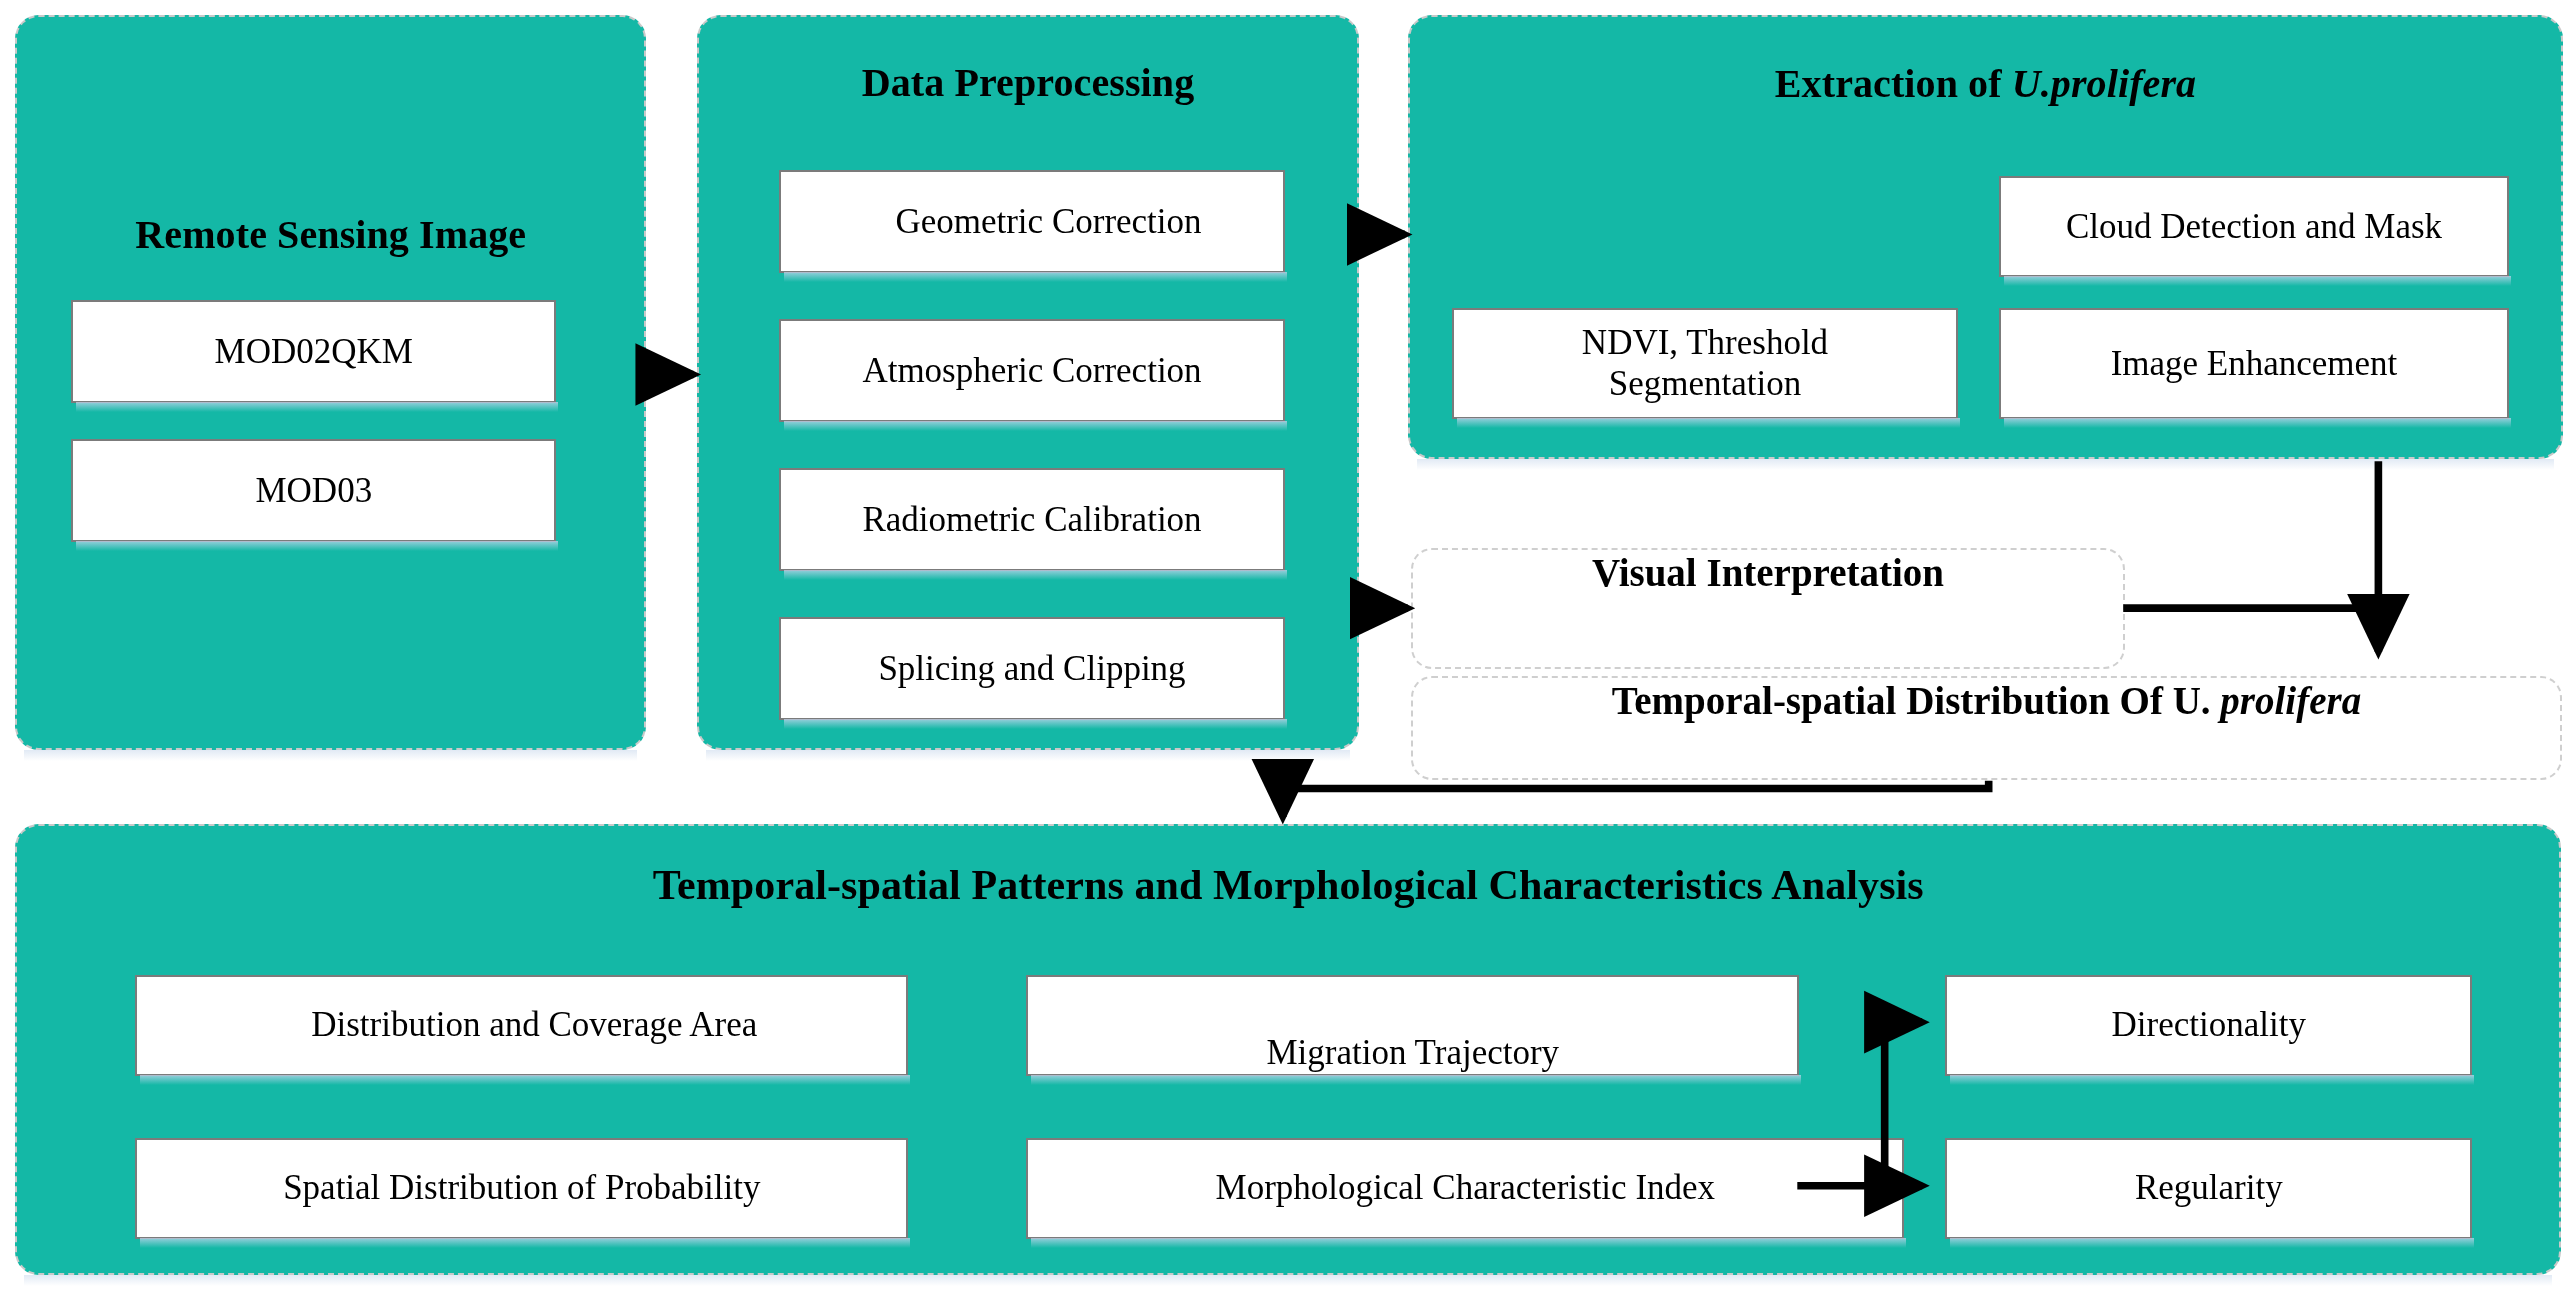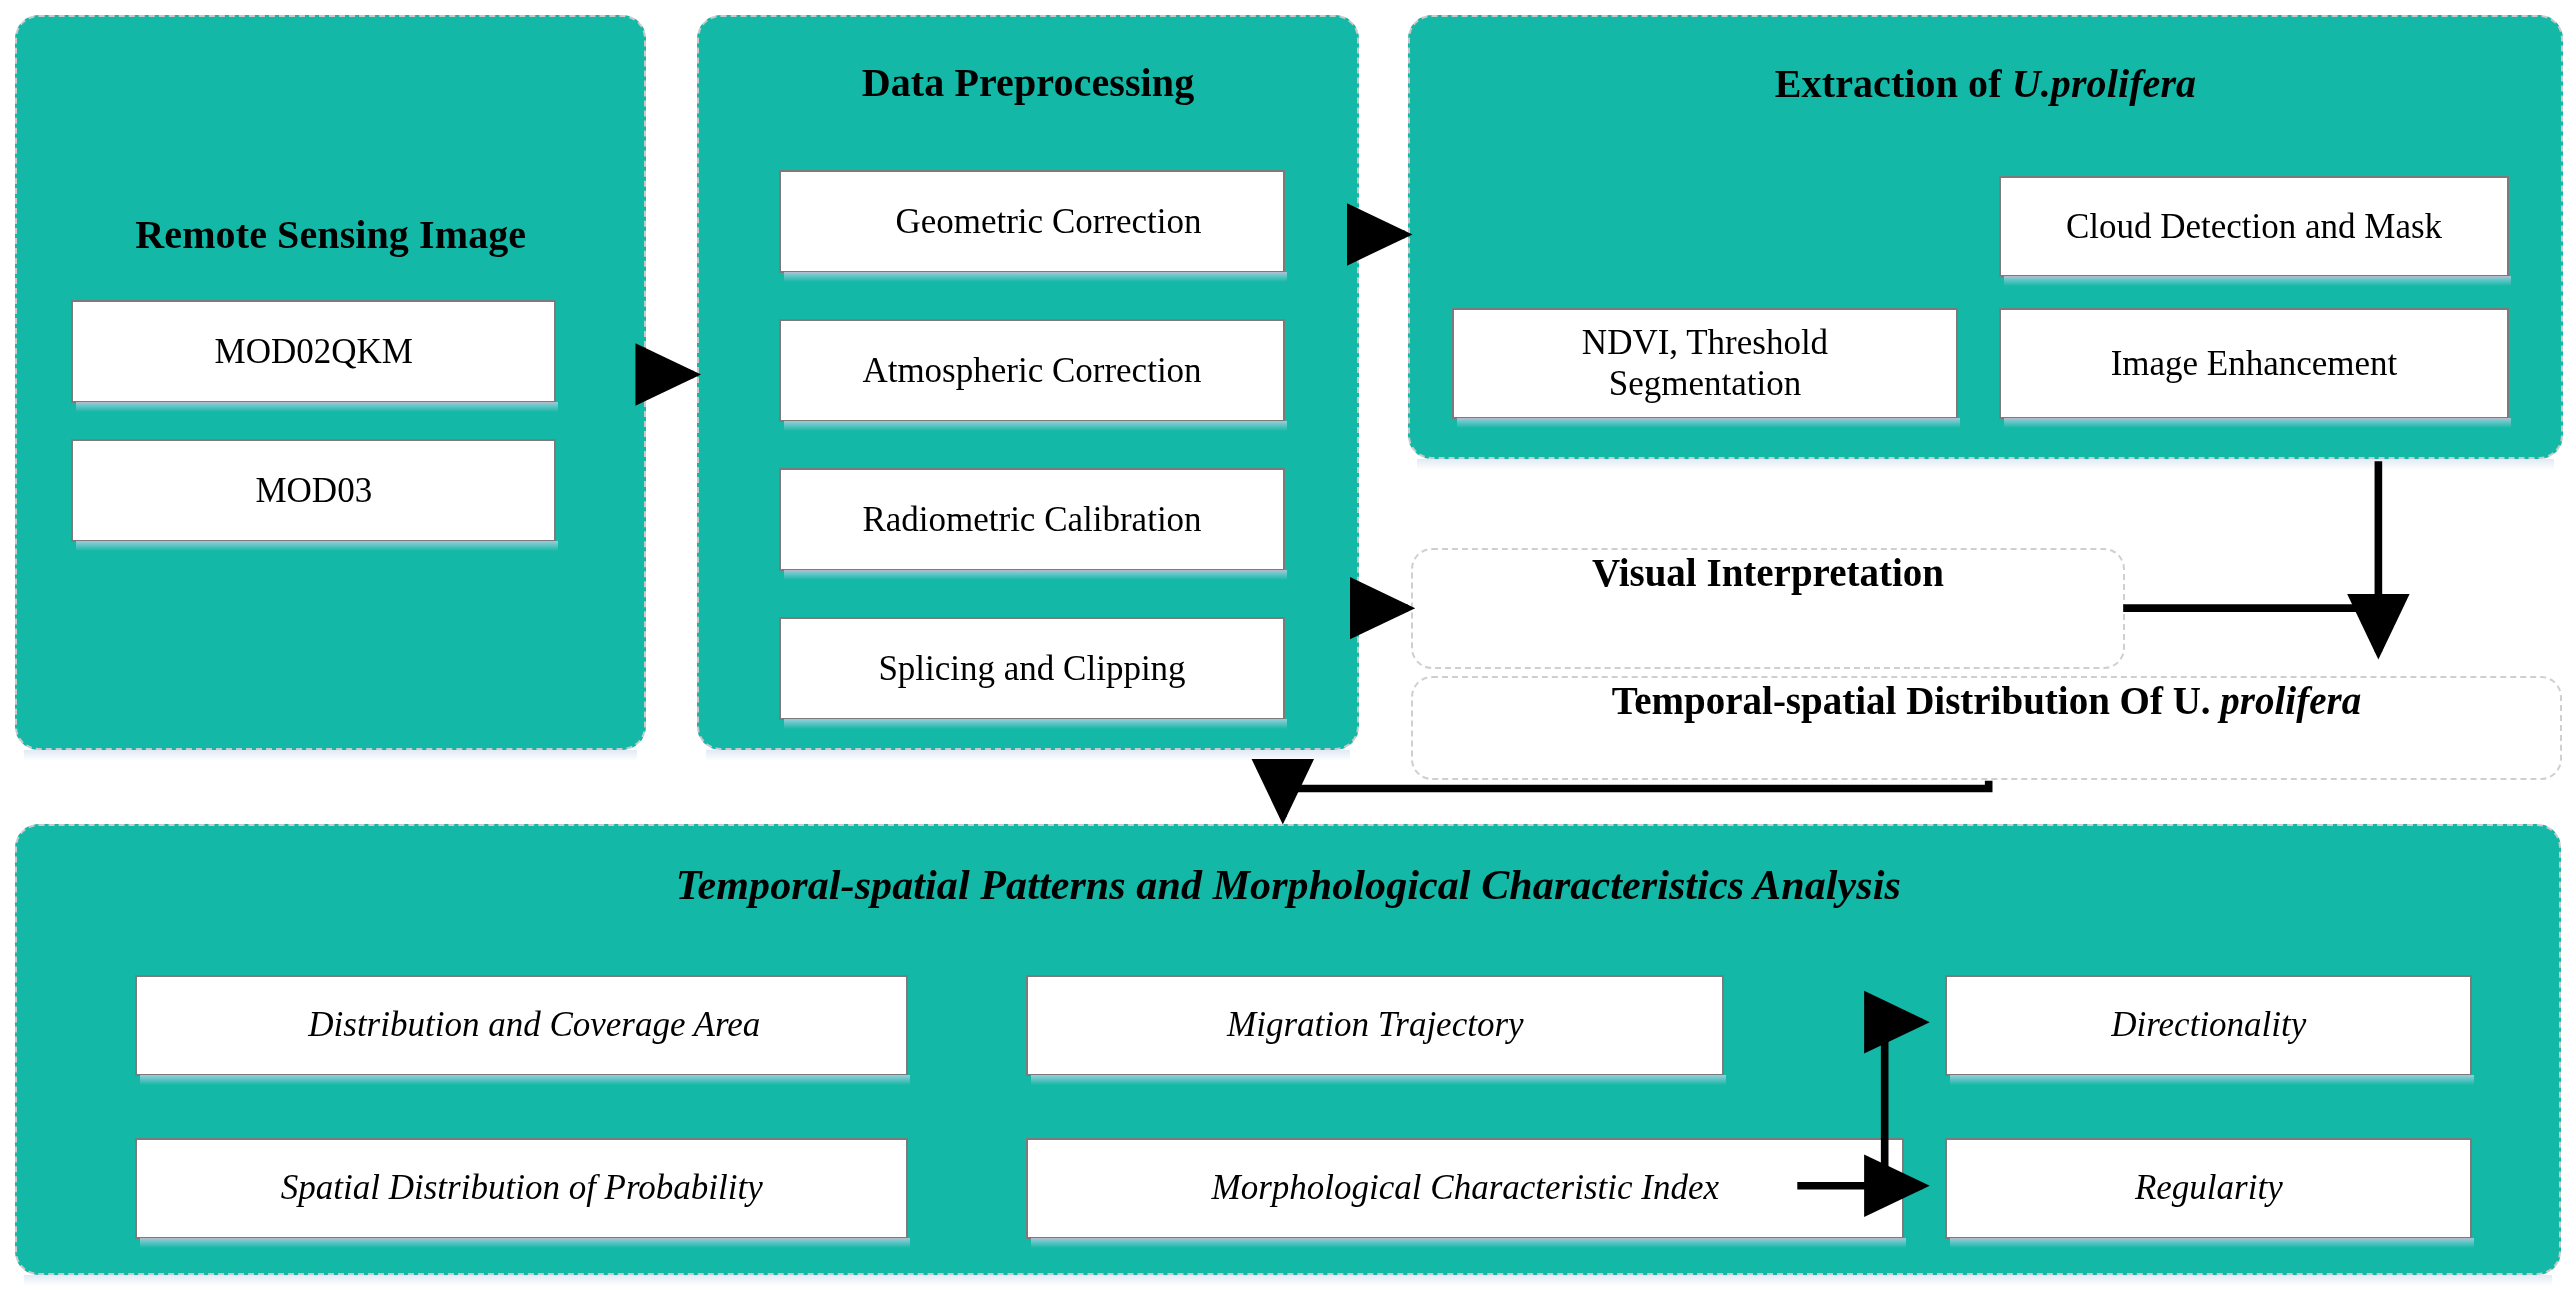--- a/index.html
+++ b/index.html
@@ -152,27 +152,27 @@
   </div>
 
   <div class="pill" style="left:1411px; top:548px; width:714px; height:121px;">
     <span>Visual Interpretation</span>
   </div>
 
   <div class="pill" style="left:1411px; top:676px; width:1151px; height:104px;">
     <span><span>Temporal-spatial Distribution Of </span><span>U.</span><span class="sci"> prolifera</span></span>
   </div>
 
-  <div class="group" style="left:15.3px; top:824px; width:2546px; height:451px;font-style:italic;">
+  <div class="group" style="left:15.3px; top:824px; width:2546px; height:451px;">
     <div class="group-title" style="top:35px; font-size:42px;">Temporal-spatial Patterns and Morphological Characteristics Analysis</div>
 
     <div class="box" style="left:118px; top:149px; width:773px; height:101px;padding-left:32px;">
       <span class="box-label">Distribution and Coverage Area</span>
     </div>
-    <div class="box" style="left:1009px; top:149px; width:698px; height:101px;">
+    <div class="box" style="left:1009px; top:149px; width:773px; height:101px;align-items:flex-end;">
       <span class="box-label">Migration Trajectory</span>
     </div>
     <div class="box" style="left:1928px; top:149px; width:527px; height:101px;">
       <span class="box-label">Directionality</span>
     </div>
 
     <div class="box" style="left:118px; top:312px; width:773px; height:101px;">
       <span class="box-label">Spatial Distribution of Probability</span>
     </div>
     <div class="box" style="left:1009px; top:312px; width:878px; height:101px;">

